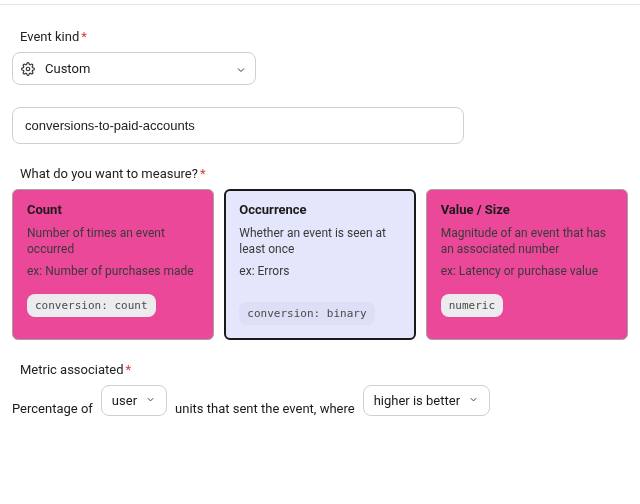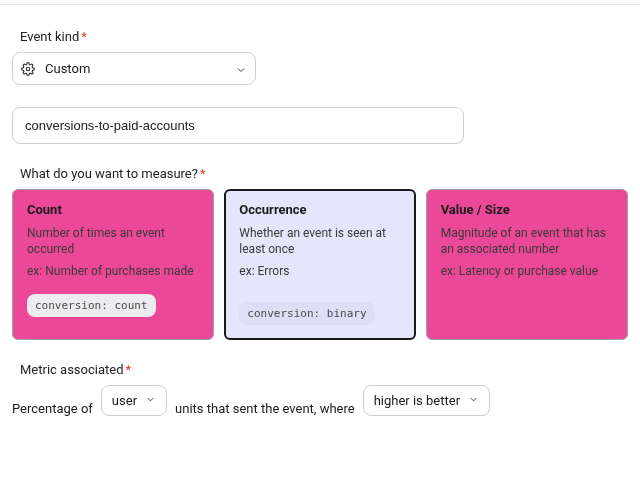--- a/index.html
+++ b/index.html
@@ -71,20 +71,21 @@
       <div class="card selected">
         <div class="card-title">Occurrence</div>
         <div class="card-desc">Whether an event is seen at least once</div>
         <div class="card-ex">ex: Errors</div>
         <span class="tag">conversion: binary</span>
       </div>
       <div class="card">
         <div class="card-title">Value / Size</div>
         <div class="card-desc">Magnitude of an event that has an associated number</div>
         <div class="card-ex">ex: Latency or purchase value</div>
+        <span class="tag">numeric</span>
       </div>
     </div>
   </div>
 
   <div class="section" style="margin-bottom:0">
     <div class="field-label">
       <span>Metric associated</span><span class="req">*</span>
     </div>
     <div class="def-row">
       <span>Percentage of</span>

